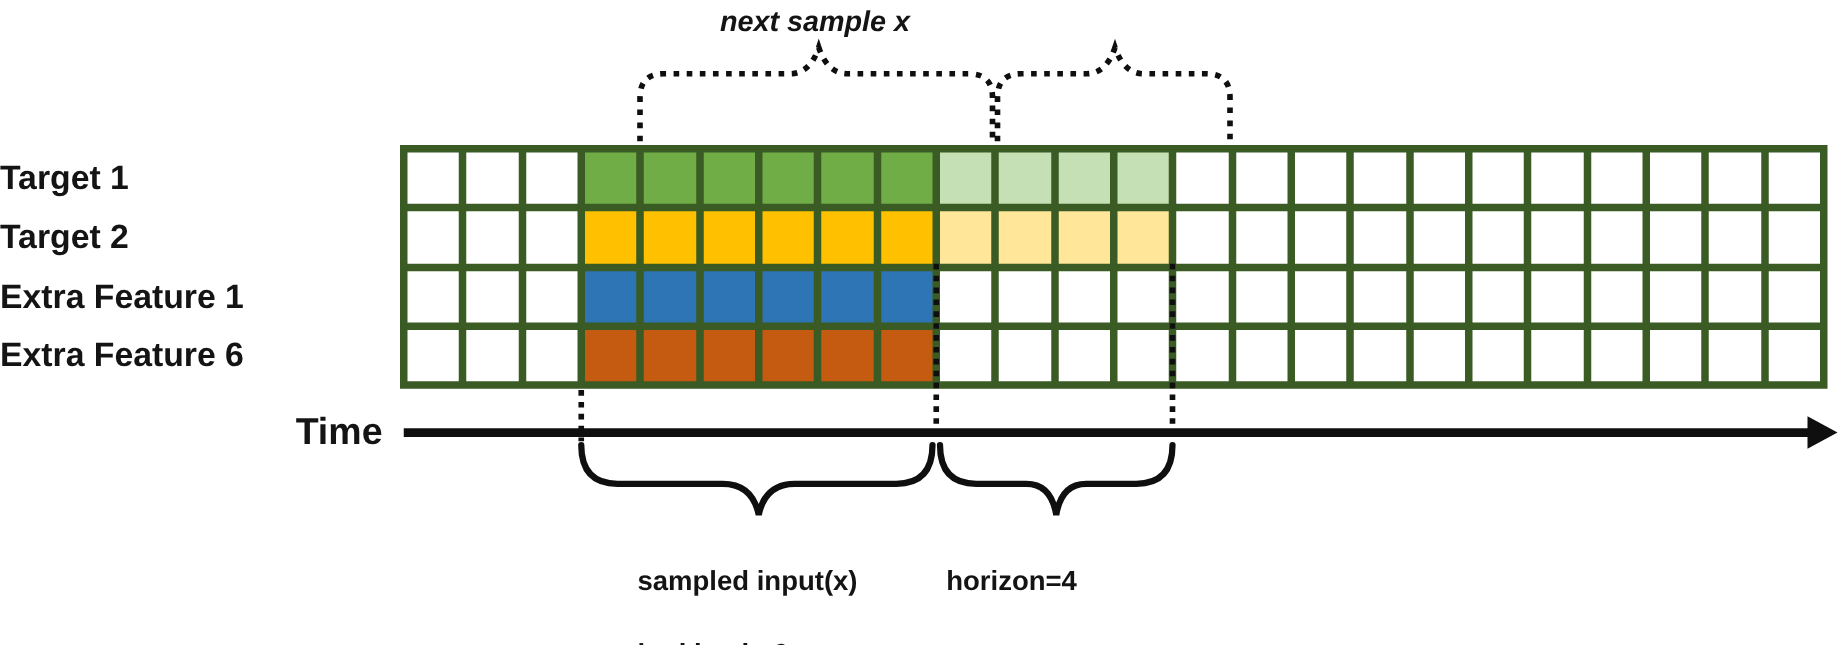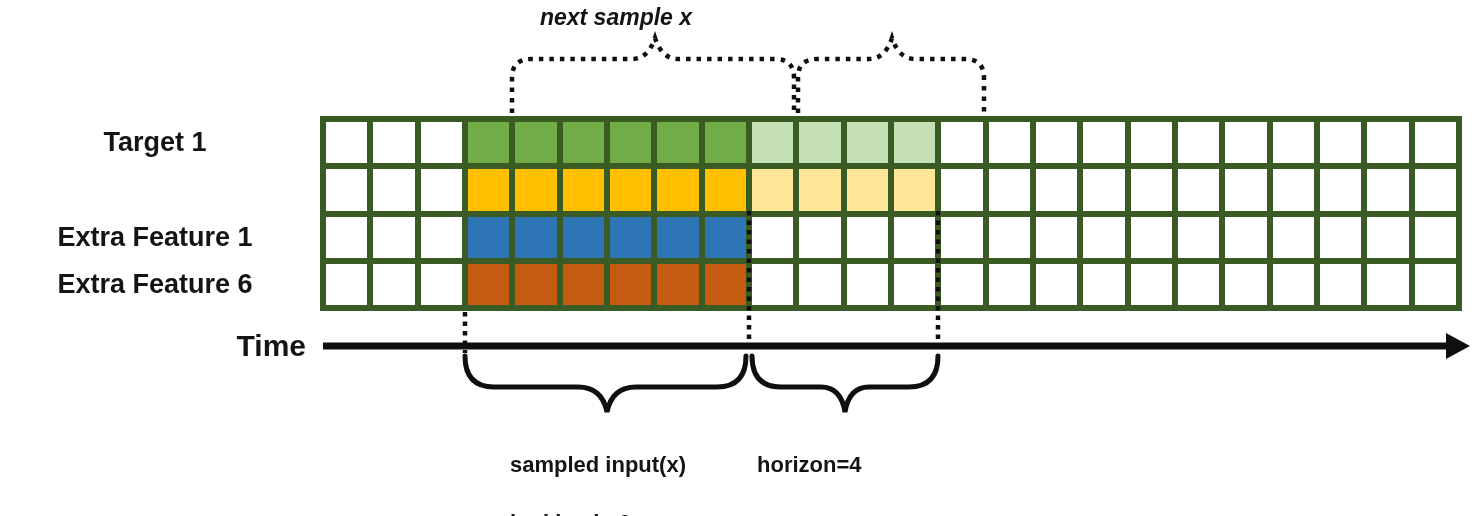--- a/index.html
+++ b/index.html
@@ -1,38 +1,39 @@
 <!DOCTYPE html>
 <html><head>
 <meta charset="utf-8">
 <style>
   html,body{margin:0;padding:0;background:#fff;}
   .canvas{position:relative;width:1476px;height:516px;overflow:hidden;
           font-family:"Liberation Sans", sans-serif;color:#141414;background:#fff;}
   .title{position:absolute;left:8px;top:3px;font-size:29px;font-weight:700;letter-spacing:0;}
-  .row-label{position:absolute;left:0;width:310px;text-align:center;
+  .row-label{position:absolute;left:0;width:310px;text-align:left;
              font-size:27px;font-weight:700;height:41px;line-height:41px;}
   .sample-grid{position:absolute;left:320px;top:116px;width:1142px;height:195px;
                box-sizing:border-box;display:grid;gap:6px;padding:6px;z-index:1;}
   .cell{width:100%;height:100%;}
   .next-label{position:absolute;top:4px;transform:translateX(-50%);
               font-size:23px;font-style:italic;font-weight:600;white-space:nowrap;}
   .time-label{position:absolute;left:0;top:329px;width:306px;text-align:right;
               font-size:30px;font-weight:700;}
   .caption{position:absolute;font-size:22px;font-weight:600;line-height:29px;white-space:pre-line;}
   .caption div{height:29px;}
   .overlay{position:absolute;left:0;top:0;z-index:5;pointer-events:none;}
 </style>
 </head>
 <body>
 
 <div class="canvas">
 
 
   <div class="row-label" style="top:122px;">Target 1</div>
+  <div class="row-label" style="top:169px;">Target 2</div>
   <div class="row-label" style="top:217px;">Extra Feature 1</div>
   <div class="row-label" style="top:264px;">Extra Feature 6</div>
 
   <div class="sample-grid" style="background: rgb(58, 91, 35); grid-template-columns: repeat(24, 1fr); grid-template-rows: repeat(4, 1fr);">
       <div class="cell" style="background: rgb(255, 255, 255);"></div>
       <div class="cell" style="background: rgb(255, 255, 255);"></div>
       <div class="cell" style="background: rgb(255, 255, 255);"></div>
       <div class="cell" style="background: rgb(112, 173, 71);"></div>
       <div class="cell" style="background: rgb(112, 173, 71);"></div>
       <div class="cell" style="background: rgb(112, 173, 71);"></div>
@@ -121,21 +122,21 @@
       <div class="cell" style="background: rgb(255, 255, 255);"></div>
       <div class="cell" style="background: rgb(255, 255, 255);"></div>
       <div class="cell" style="background: rgb(255, 255, 255);"></div>
       <div class="cell" style="background: rgb(255, 255, 255);"></div>
       <div class="cell" style="background: rgb(255, 255, 255);"></div>
       <div class="cell" style="background: rgb(255, 255, 255);"></div>
       <div class="cell" style="background: rgb(255, 255, 255);"></div>
       <div class="cell" style="background: rgb(255, 255, 255);"></div>
     </div>
 
-  <div class="next-label" style="left:616px;">next sample x</div>
+  <div class="next-label" style="left:652px;">next sample x</div>
 
   <div class="time-label">Time</div>
 
   <div class="caption" style="left:510px;top:421px;">
     <div>sampled input(x)</div>
     <div>lookback=6</div>
     
   </div>
   <div class="caption" style="left:757px;top:421px;">
     <div>horizon=4</div>

